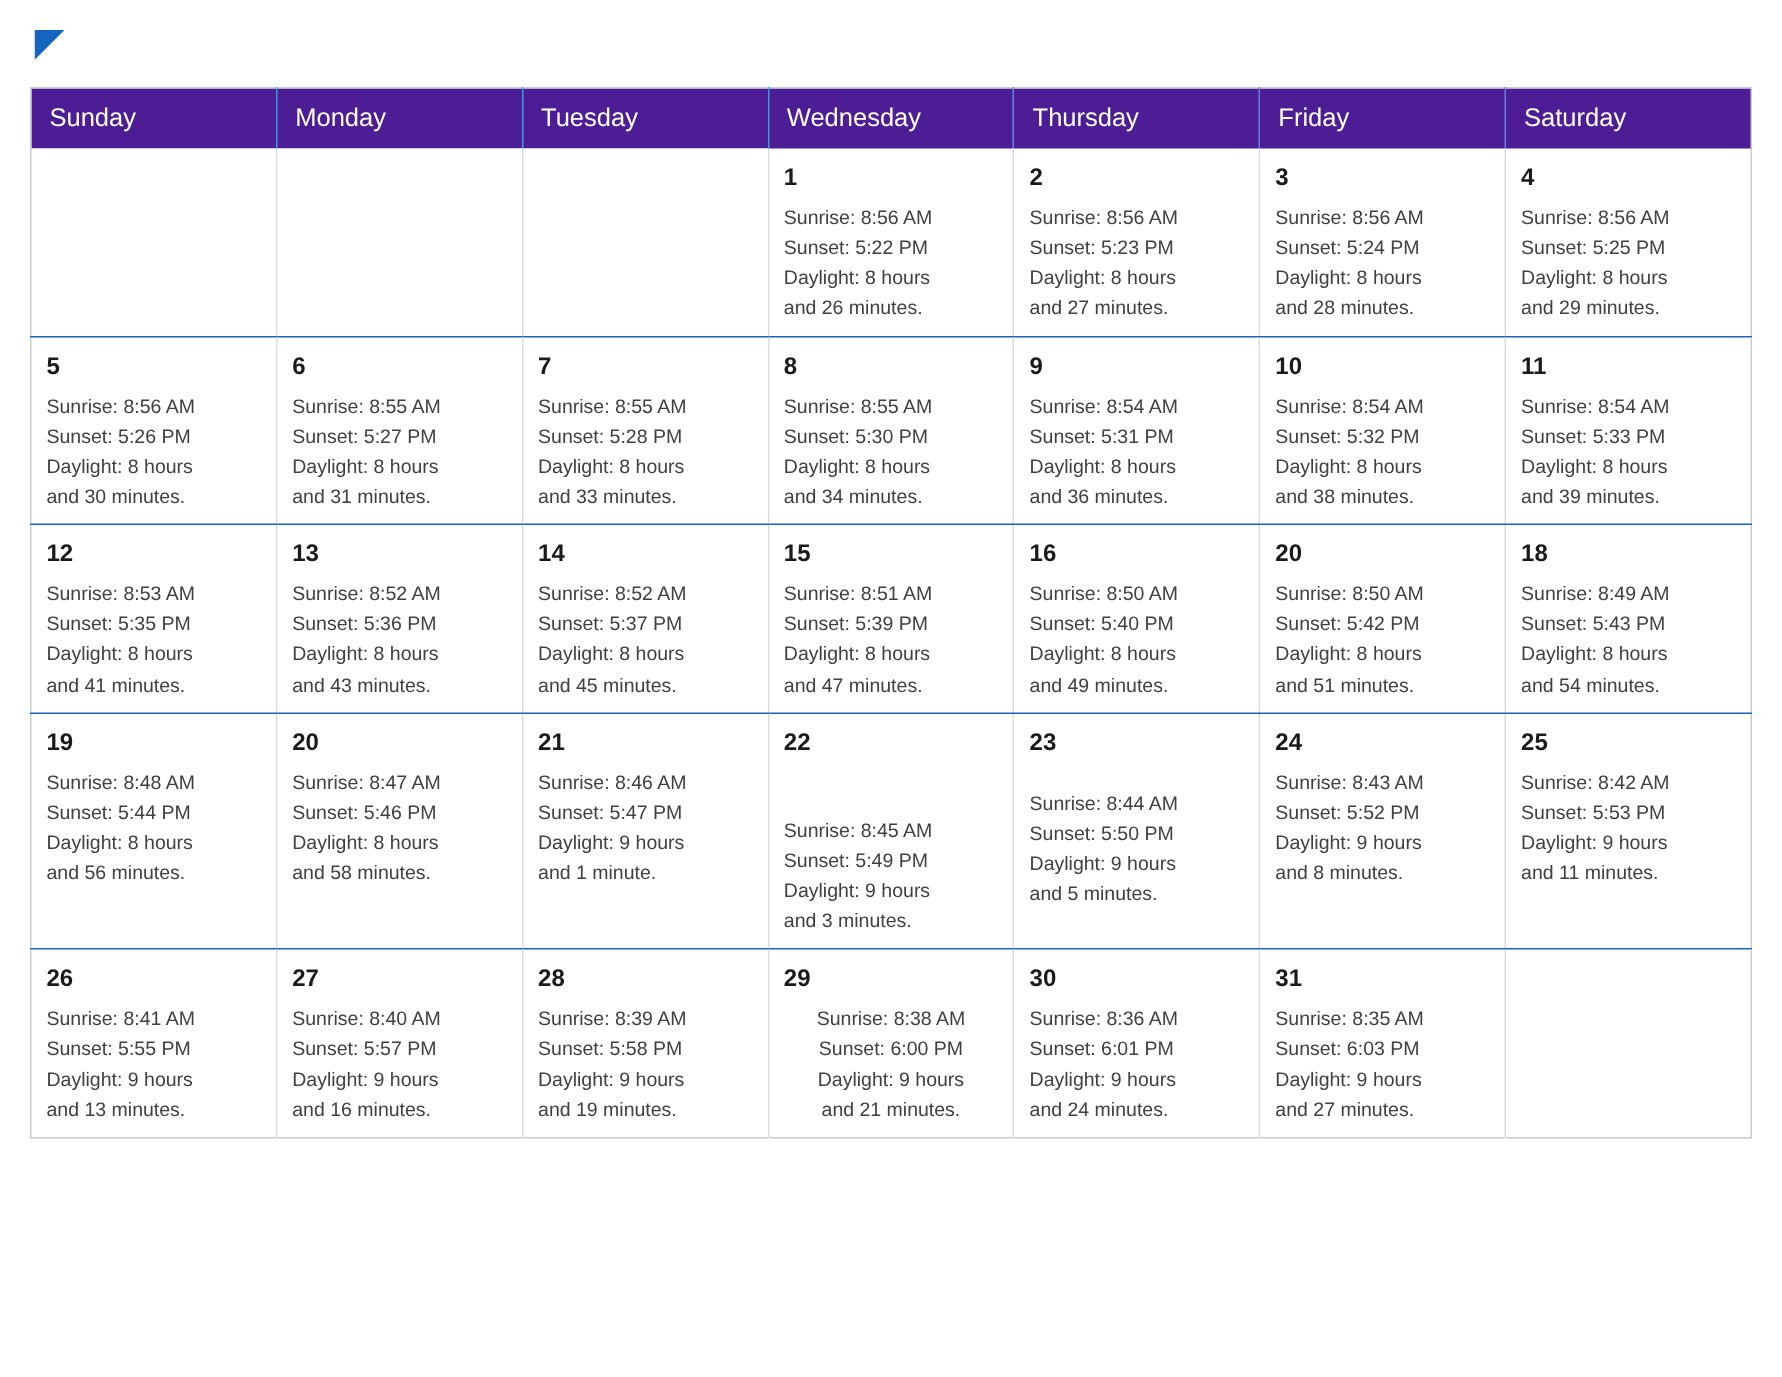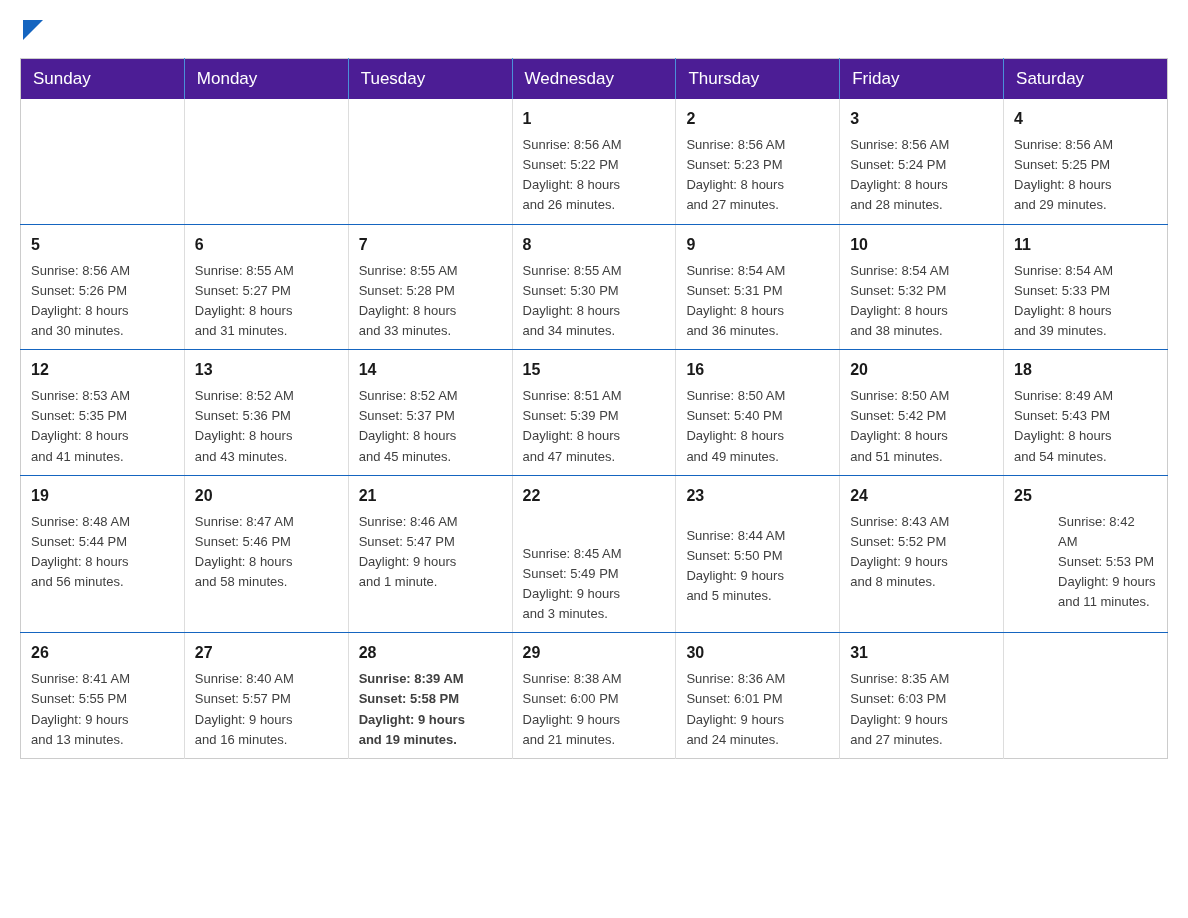--- a/index.html
+++ b/index.html
@@ -315,21 +315,21 @@
         </td>
         <td>
           <span class="day-number">24</span>
           <div class="day-info" style="white-space: pre-line;">Sunrise: 8:43 AM
 Sunset: 5:52 PM
 Daylight: 9 hours
 and 8 minutes.</div>
         </td>
         <td>
           <span class="day-number">25</span>
-          <div class="day-info" style="white-space: pre-line; margin-left: 44px;">Sunrise: 8:42 AM
+          <div class="day-info" style="white-space: pre-line;">Sunrise: 8:42 AM
 Sunset: 5:53 PM
 Daylight: 9 hours
 and 11 minutes.</div>
         </td>
       </tr>
       <tr>
         <td>
           <span class="day-number">26</span>
           <div class="day-info" style="white-space: pre-line;">Sunrise: 8:41 AM
 Sunset: 5:55 PM
@@ -338,28 +338,28 @@
         </td>
         <td>
           <span class="day-number">27</span>
           <div class="day-info" style="white-space: pre-line;">Sunrise: 8:40 AM
 Sunset: 5:57 PM
 Daylight: 9 hours
 and 16 minutes.</div>
         </td>
         <td>
           <span class="day-number">28</span>
-          <div class="day-info" style="white-space: pre-line; font-weight: bold;">Sunrise: 8:39 AM
+          <div class="day-info" style="white-space: pre-line;">Sunrise: 8:39 AM
 Sunset: 5:58 PM
 Daylight: 9 hours
 and 19 minutes.</div>
         </td>
         <td>
           <span class="day-number">29</span>
-          <div class="day-info" style="white-space: pre-line;">Sunrise: 8:38 AM
+          <div class="day-info" style="white-space: pre-line; text-align: center;">Sunrise: 8:38 AM
 Sunset: 6:00 PM
 Daylight: 9 hours
 and 21 minutes.</div>
         </td>
         <td>
           <span class="day-number">30</span>
           <div class="day-info" style="white-space: pre-line;">Sunrise: 8:36 AM
 Sunset: 6:01 PM
 Daylight: 9 hours
 and 24 minutes.</div>

